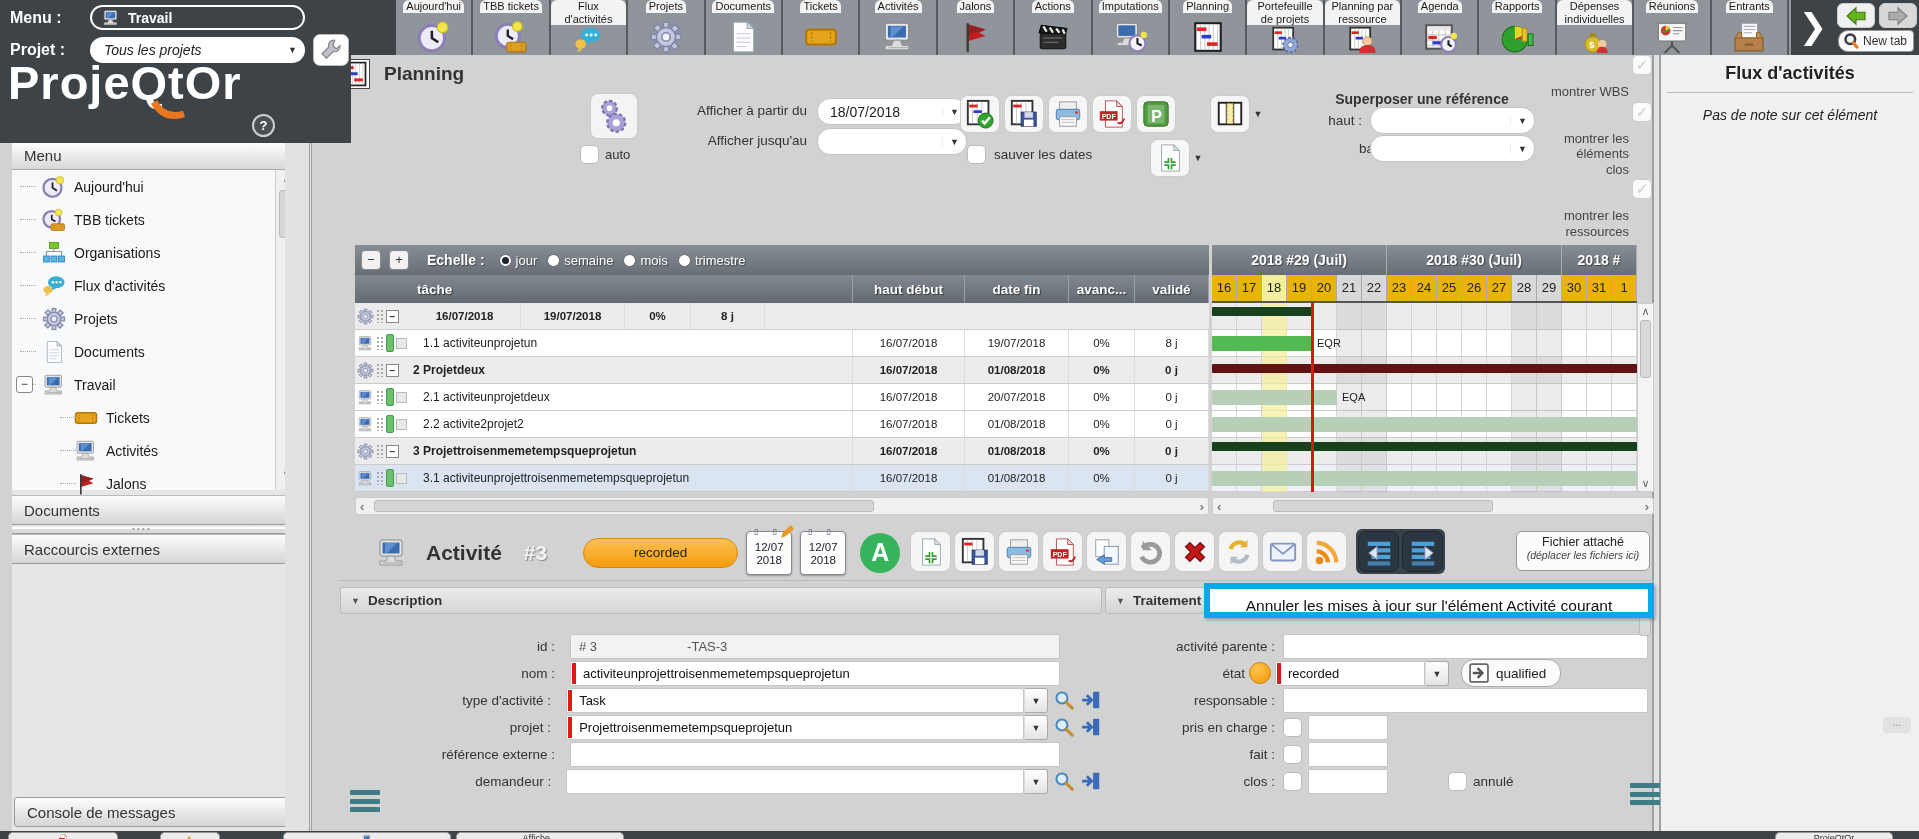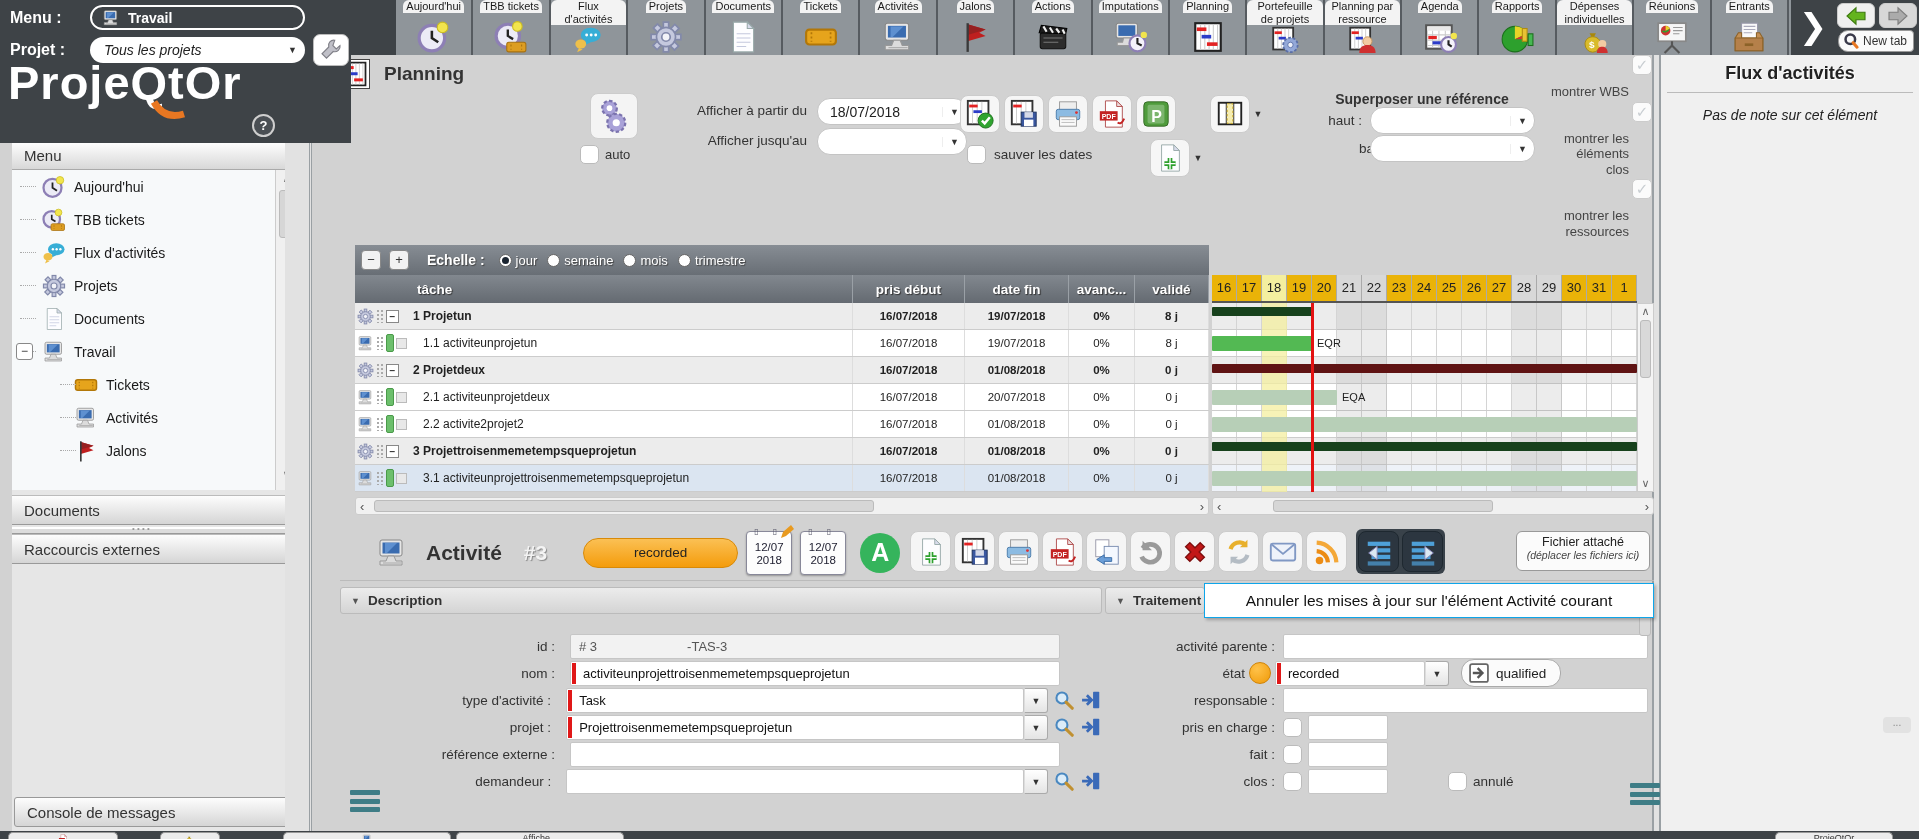--- a/index.html
+++ b/index.html
@@ -143,21 +143,21 @@
   .frow { position:absolute; height:26px; display:flex; align-items:center; }
   .frow .lab { font-size:13.5px; color:#333; text-align:right; }
   .inp { position:relative; height:25px; background:#fff; border:1px solid #c6c6c6; border-radius:2px; font-size:13px; display:flex; align-items:center; padding-left:8px; color:#111; }
   .inp.ro { background:#f2f2f2; color:#555; }
   .inp.req::before { content:""; position:absolute; left:1px; top:1px; bottom:1px; width:4px; background:#e01818; }
   .inp.req { padding-left:12px; }
   .ddbox { width:24px; height:25px; border:1px solid #aaa; border-left:1px solid #ddd; border-radius:0 3px 3px 0; background:linear-gradient(#fff,#e4e4e4); text-align:center; font-size:9px; line-height:24px; color:#333; flex:none; }
   .fic { margin-left:5px; }
   .orange-dot { width:22px; height:22px; border-radius:50%; background:radial-gradient(circle at 35% 30%, #ffc24a,#f09a08); border:1px solid #d08408; margin:0 4px; flex:none; }
   .qual-btn { margin-left:12px; height:28px; background:#fbfbfb; border:1px solid #aaa; border-radius:13px; display:flex; align-items:center; gap:6px; padding:0 14px 0 6px; font-size:13.5px; }
-  .tooltip { position:absolute; left:892px; top:528px; width:450px; height:35px; background:#fff; border:1px solid #0ea5e9; box-shadow:2px 2px 3px rgba(0,0,0,.25); font-size:15.5px; color:#111; text-align:center; line-height:33px; z-index:20; white-space:nowrap; overflow:hidden; }
+  .tooltip { position:absolute; left:892px; top:528px; width:450px; height:35px; background:#fff; border:6px solid #0ea5e9; box-shadow:2px 2px 3px rgba(0,0,0,.25); font-size:15.5px; color:#111; text-align:center; line-height:33px; z-index:20; white-space:nowrap; overflow:hidden; }
   .dvscroll { position:absolute; left:1325px; top:532px; width:16px; height:231px; }
   .hamb { position:absolute; width:30px; height:22px; display:flex; flex-direction:column; justify-content:space-between; }
   .hamb span { height:5px; background:#3f7d86; border-radius:1px; }
 
   
   .rightpanel { position:absolute; left:1661px; top:55px; width:258px; height:776px; background:#f0f0f0; }
   .rp-title { font-size:18px; font-weight:bold; color:#222; text-align:center; padding-top:8px; text-shadow:1px 1px 0 #fff; }
   .rp-hr { border-top:1px solid #bbb; margin:8px 6px; }
   .rp-empty { font-size:14px; font-style:italic; color:#222; text-align:center; margin-top:14px; }
   .rp-input { position:absolute; left:7px; top:628px; width:243px; height:118px; background:#fff; border:1px solid #888; font-size:13.5px; color:#222; padding:6px 8px; }
@@ -448,20 +448,31 @@
         <div class="tree-item">
           <span class="stub"></span>
           <svg class="ic" width="24" height="24" viewBox="0 0 32 32">
             <circle cx="13" cy="15" r="11" fill="#ecebf6" stroke="#8d7fb5" stroke-width="3"></circle>
             <path d="M13 9v6l5 3" stroke="#222" stroke-width="2.2" fill="none"></path>
             <circle cx="22" cy="6" r="4.5" fill="#f2e54d" stroke="#cbbc22"></circle>
             <rect x="12" y="21" width="18" height="9" rx="2" fill="#dd9d22" stroke="#a87210"></rect>
             <path d="M16 23v5M26 23v5" stroke="#a87210" stroke-dasharray="2 2"></path>
           </svg>
           <span class="tree-label">TBB tickets</span>
+        </div>
+        <div class="tree-item">
+          <span class="stub"></span>
+          <svg class="ic" width="24" height="24" viewBox="0 0 32 32">
+            <rect x="10" y="2" width="12" height="8" fill="#7ec72a" stroke="#4e8a10"></rect>
+            <path d="M16 10v4M6 20v-6h20v6" stroke="#999" fill="none" stroke-width="1.6"></path>
+            <rect x="2" y="20" width="8" height="8" fill="#57b6e8" stroke="#2878a8"></rect>
+            <rect x="12" y="20" width="8" height="8" fill="#57b6e8" stroke="#2878a8"></rect>
+            <rect x="22" y="20" width="8" height="8" fill="#57b6e8" stroke="#2878a8"></rect>
+          </svg>
+          <span class="tree-label">Organisations</span>
         </div>
         <div class="tree-item">
           <span class="stub"></span>
           <svg class="ic" width="24" height="24" viewBox="0 0 32 32">
             <ellipse cx="19" cy="11" rx="11" ry="8" fill="#37aed6"></ellipse>
             <circle cx="14.5" cy="11" r="1.6" fill="#fff"></circle>
             <circle cx="19.5" cy="11" r="1.6" fill="#fff"></circle>
             <circle cx="24.5" cy="11" r="1.6" fill="#fff"></circle>
             <path d="M14 17l-3 6 8-4z" fill="#37aed6"></path>
             <ellipse cx="8" cy="21" rx="6" ry="5" fill="#efc04a"></ellipse>
@@ -723,21 +734,21 @@
           <span class="ropt">
             <span class="radio"></span>
             <span>trimestre</span>
           </span>
         </span>
     </div>
 
     <div class="thead" id="thead">
         <div class="hc" style="width:54px;border-right:none;"></div>
         <div class="hc" style="width: 444px;">tâche</div>
-        <div class="hc c" style="width: 112px;">pris début</div>
+        <div class="hc c" style="width: 112px;">haut début</div>
         <div class="hc c" style="width: 104px;">date fin</div>
         <div class="hc c" style="width: 66px;">avanc...</div>
         <div class="hc c" style="width: 74px;">validé</div>
       </div>
     <div class="trows" id="trows">
         <div class="trow project">
           <div class="cell icn-cell" style="width:54px;">
             <svg class="ic" width="17" height="17" viewBox="0 0 32 32">
               <g fill="#c5c9de" stroke="#8289aa" stroke-width="1.6">
                 <rect x="13.5" y="2" width="5" height="6"></rect>
@@ -748,21 +759,20 @@
                 <rect x="21.5" y="5" width="5.5" height="5.5" transform="rotate(45 24 8)"></rect>
                 <rect x="5" y="21.5" width="5.5" height="5.5" transform="rotate(45 8 24)"></rect>
                 <rect x="21.5" y="21.5" width="5.5" height="5.5" transform="rotate(45 24 24)"></rect>
                 <circle cx="16" cy="16" r="9"></circle>
               </g>
               <circle cx="16" cy="16" r="4" fill="#f2f3f8" stroke="#8289aa" stroke-width="1.6"></circle>
             </svg>
             <span class="dots"></span>
             <span class="minibox">−</span>
           </div>
-          <div class="cell name" style="width:444px;">1 Projetun</div>
           <div class="cell c" style="width:112px;">16/07/2018</div>
           <div class="cell c" style="width:104px;">19/07/2018</div>
           <div class="cell c" style="width:66px;">0%</div>
           <div class="cell c" style="width:74px;">8 j</div>
         </div>
         <div class="trow ">
           <div class="cell icn-cell" style="width:54px;">
             <svg class="ic" width="17" height="17" viewBox="0 0 32 32">
               <rect x="4" y="3" width="22" height="16" rx="2" fill="#e6e6e6" stroke="#888"></rect>
               <rect x="6.5" y="5.5" width="17" height="11" fill="#3a6cb0"></rect>
@@ -882,20 +892,25 @@
             <span class="graysq"></span>
           </div>
           <div class="cell name" style="width:444px;padding-left:14px;">3.1 activiteunprojettroisenmemetempsqueprojetun</div>
           <div class="cell c" style="width:112px;">16/07/2018</div>
           <div class="cell c" style="width:104px;">01/08/2018</div>
           <div class="cell c" style="width:66px;">0%</div>
           <div class="cell c" style="width:74px;">0 j</div>
         </div>
       </div>
 
+    <div class="gmonths" id="gmonths">
+        <div class="gmonth" style="width: 175px;">2018 #29 (Juil)</div>
+        <div class="gmonth" style="width: 175px;">2018 #30 (Juil)</div>
+        <div class="gmonth" style="width: 75px;">2018 #</div>
+      </div>
     <div class="gdays" id="gdays">
         <div class="gday">16</div>
         <div class="gday">17</div>
         <div class="gday hl">18</div>
         <div class="gday">19</div>
         <div class="gday">20</div>
         <div class="gday we">21</div>
         <div class="gday we">22</div>
         <div class="gday">23</div>
         <div class="gday">24</div>

